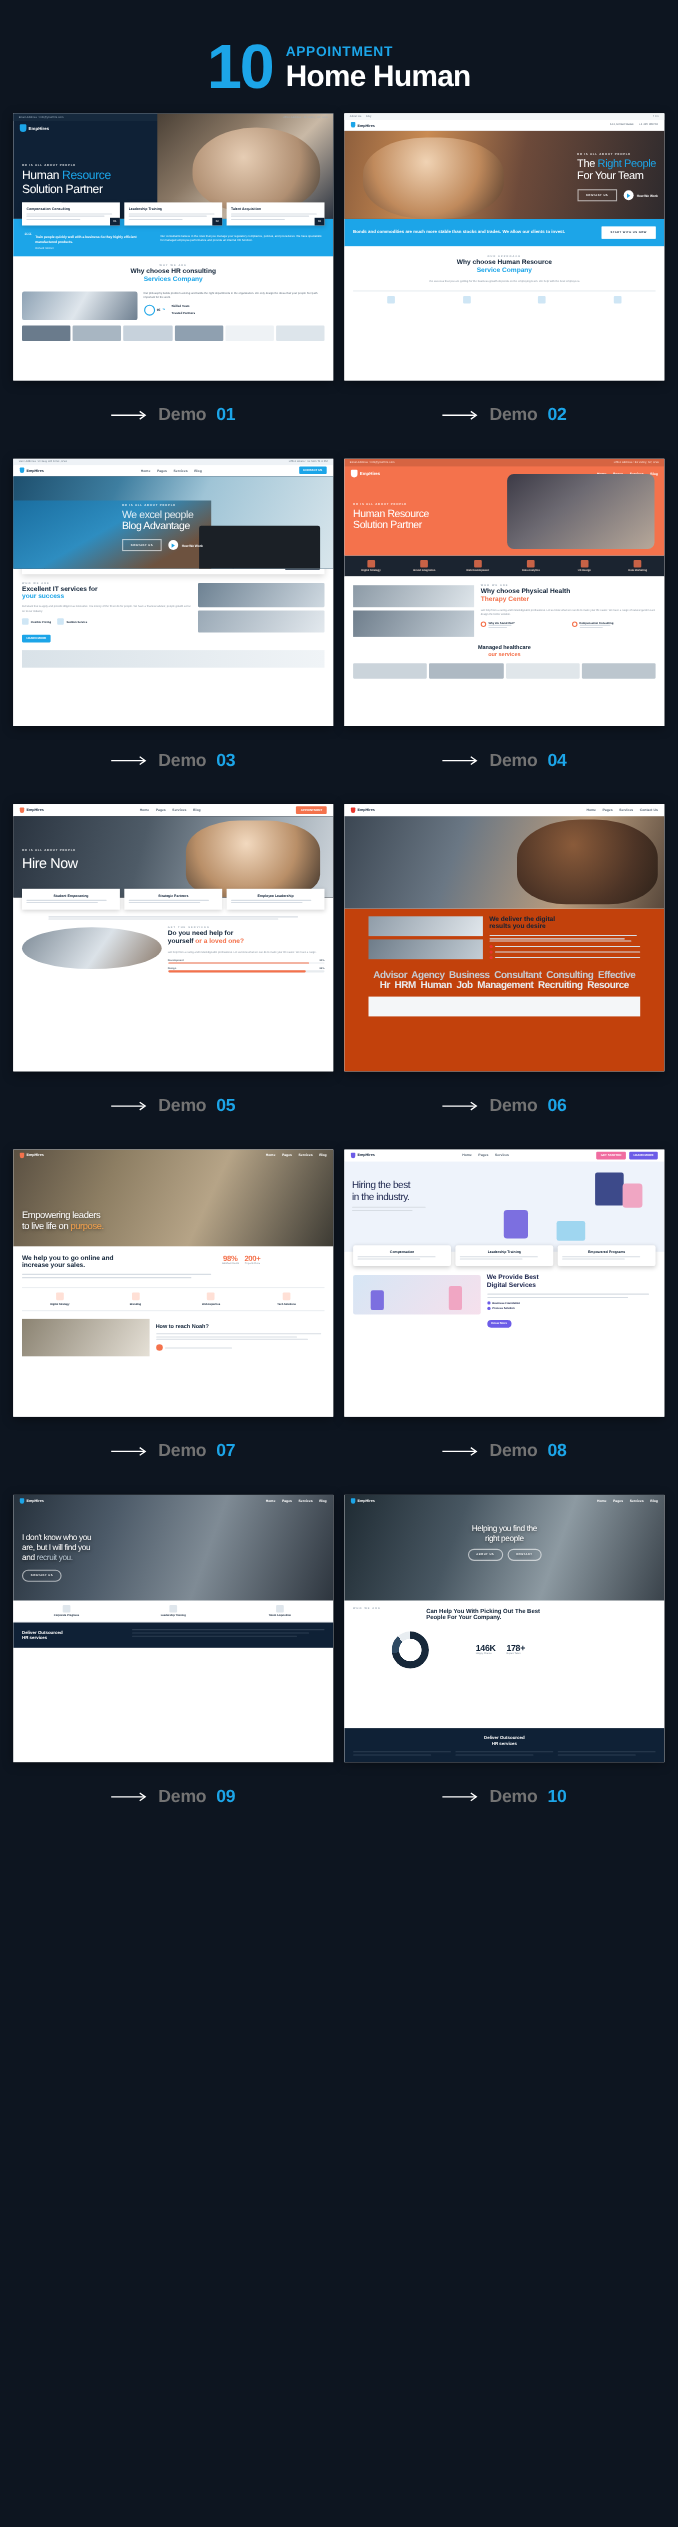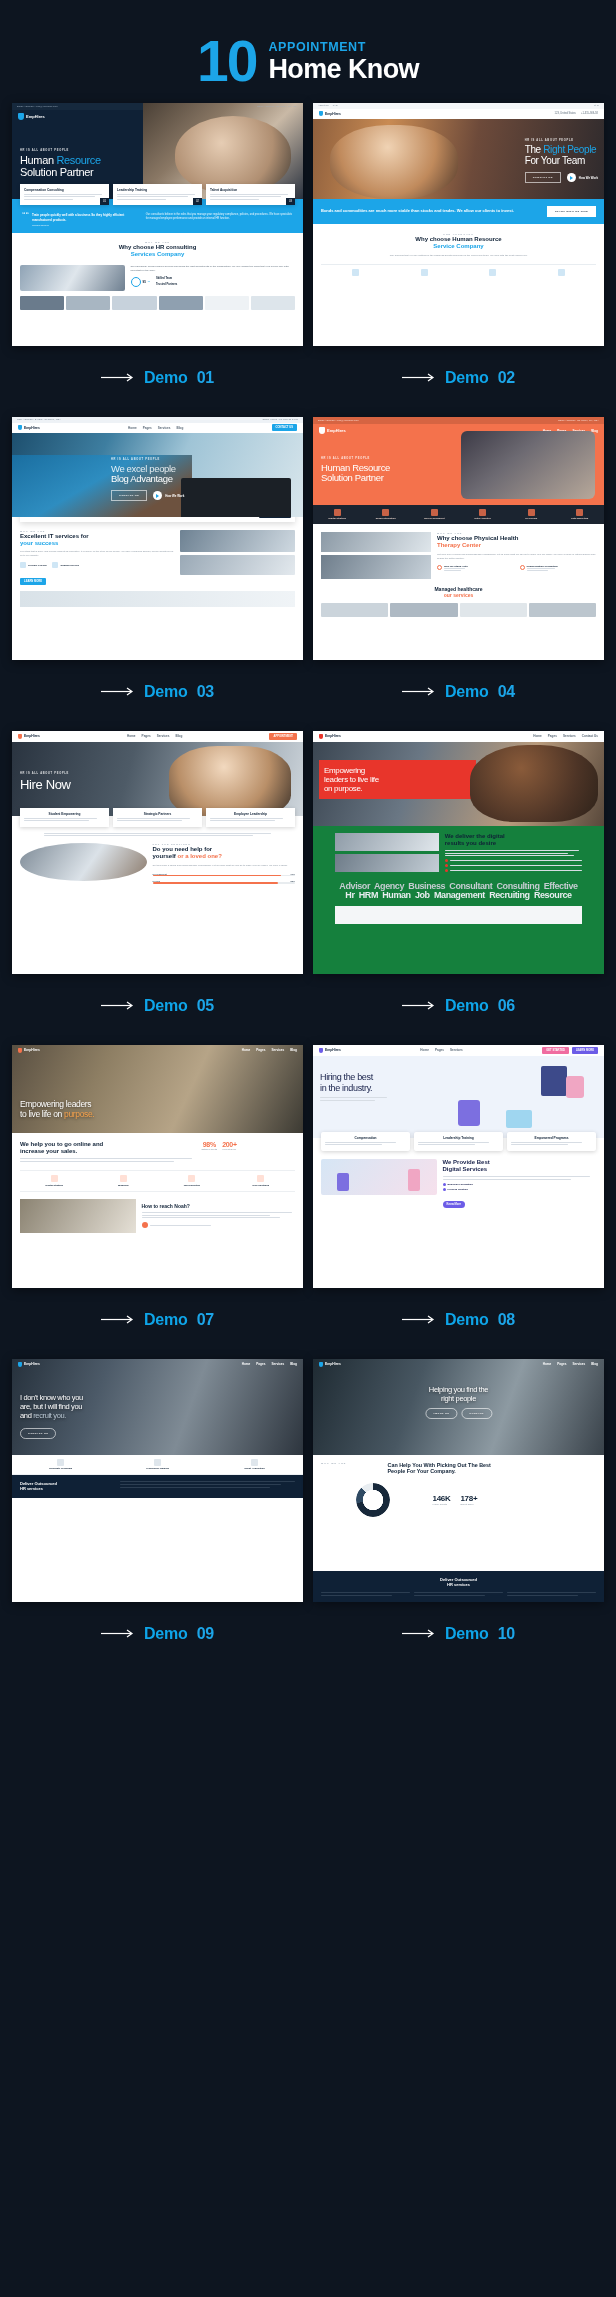--- a/index.html
+++ b/index.html
@@ -38,21 +38,21 @@
     position:relative; display:flex; flex-direction:column;
     box-shadow:0 2px 10px rgba(0,0,0,.45);
   }
   .demo-label{
     display:flex; align-items:center; gap:9px;
     padding:23px 0 30px 0;
     font-size:16px; font-weight:700; letter-spacing:-.2px;
   }
   .demo-label .arrow{ display:block; }
   .demo-label .num{ color:#1ca5e8; }
-  .demo-label .word{ color:#0ea5e9; }
+  .demo-label .word{ color:#737373; }
 
   
   .topbar{ height:7px; display:flex; align-items:center; gap:4px;
            padding:0 5px; font-size:2.4px; letter-spacing:.1px; }
   .nav{ display:flex; align-items:center; justify-content:space-between;
         padding:0 6px; height:14px; }
   .logo{ display:flex; align-items:center; gap:2px; font-size:4px; font-weight:700; }
   .logo .mark{ width:6px; height:7px; border-radius:1px 1px 3px 3px; }
   .navlinks{ display:flex; gap:6px; font-size:3.1px; font-weight:600; }
   .navbtn{ font-size:2.7px; font-weight:700; padding:2px 4px; border-radius:1px; }
@@ -95,21 +95,21 @@
   .photo{ background-size:cover; background-position:center; }
   .blurtxt{ filter:blur(.35px); }
 </style>
 </head>
 <body>
 
 <div class="page-header">
   <div class="big-number">10</div>
   <div class="header-text">
     <div class="eyebrow">APPOINTMENT</div>
-    <div class="headline">Home Know</div>
+    <div class="headline">Home Human</div>
   </div>
 </div>
 
 <div class="grid">
 
   <div class="cell">
     <div class="shot">
       <div style="background:#0f2136;position:relative;height:96px;overflow:hidden">
         <div style="position:absolute;right:0;top:0;width:55%;height:100%;
              background:linear-gradient(135deg,#4a4036 0%,#8a7865 35%,#c9b9a6 60%,#2b3340 100%)"></div>
@@ -634,31 +634,24 @@
         </div>
         <div class="navlinks" style="color:#5d6b79">
           <span>Home</span>
           <span>Pages</span>
           <span>Services</span>
           <span>Contact Us</span>
         </div>
       </div>
       <div style="position:relative;height:84px;overflow:hidden;
            background:linear-gradient(110deg,#3b4652 0%,#6a7784 35%,#b89b7d 70%,#58483b 100%)">
-        <div style="position:absolute;left:6px;top:18px;width:54%;background:#e8352b;padding:6px 5px">
-          <div class="hero-h1" style="font-size:8px;line-height:1.14">
-            <span>Empowering</span><br>
-            <span>leaders to live life</span><br>
-            <span>on purpose.</span>
-          </div>
-        </div>
         <div style="position:absolute;right:2%;top:4%;width:44%;height:92%;border-radius:45% 45% 35% 35%;
              background:radial-gradient(circle at 40% 30%,#8a5b3a,#4d3426 60%,#2b2119)"></div>
       </div>
-      <div style="background:#15803d;flex:1;padding:7px 22px 0">
+      <div style="background:#c2410c;flex:1;padding:7px 22px 0">
         <div style="display:flex;gap:6px">
           <div style="flex:0 0 42%;display:flex;flex-direction:column;gap:3px">
             <div style="height:18px;background:linear-gradient(120deg,#8f9ca8,#e1e7ec)" class="photo"></div>
             <div style="height:18px;background:linear-gradient(120deg,#6e7c89,#c4ced6)" class="photo"></div>
           </div>
           <div style="flex:1">
             <div class="sec-h2">We deliver the digital</div>
             <div class="sec-h2">results you desire</div>
             <div class="lines" style="margin-top:3px">
                 <span style="width:98%"></span>

